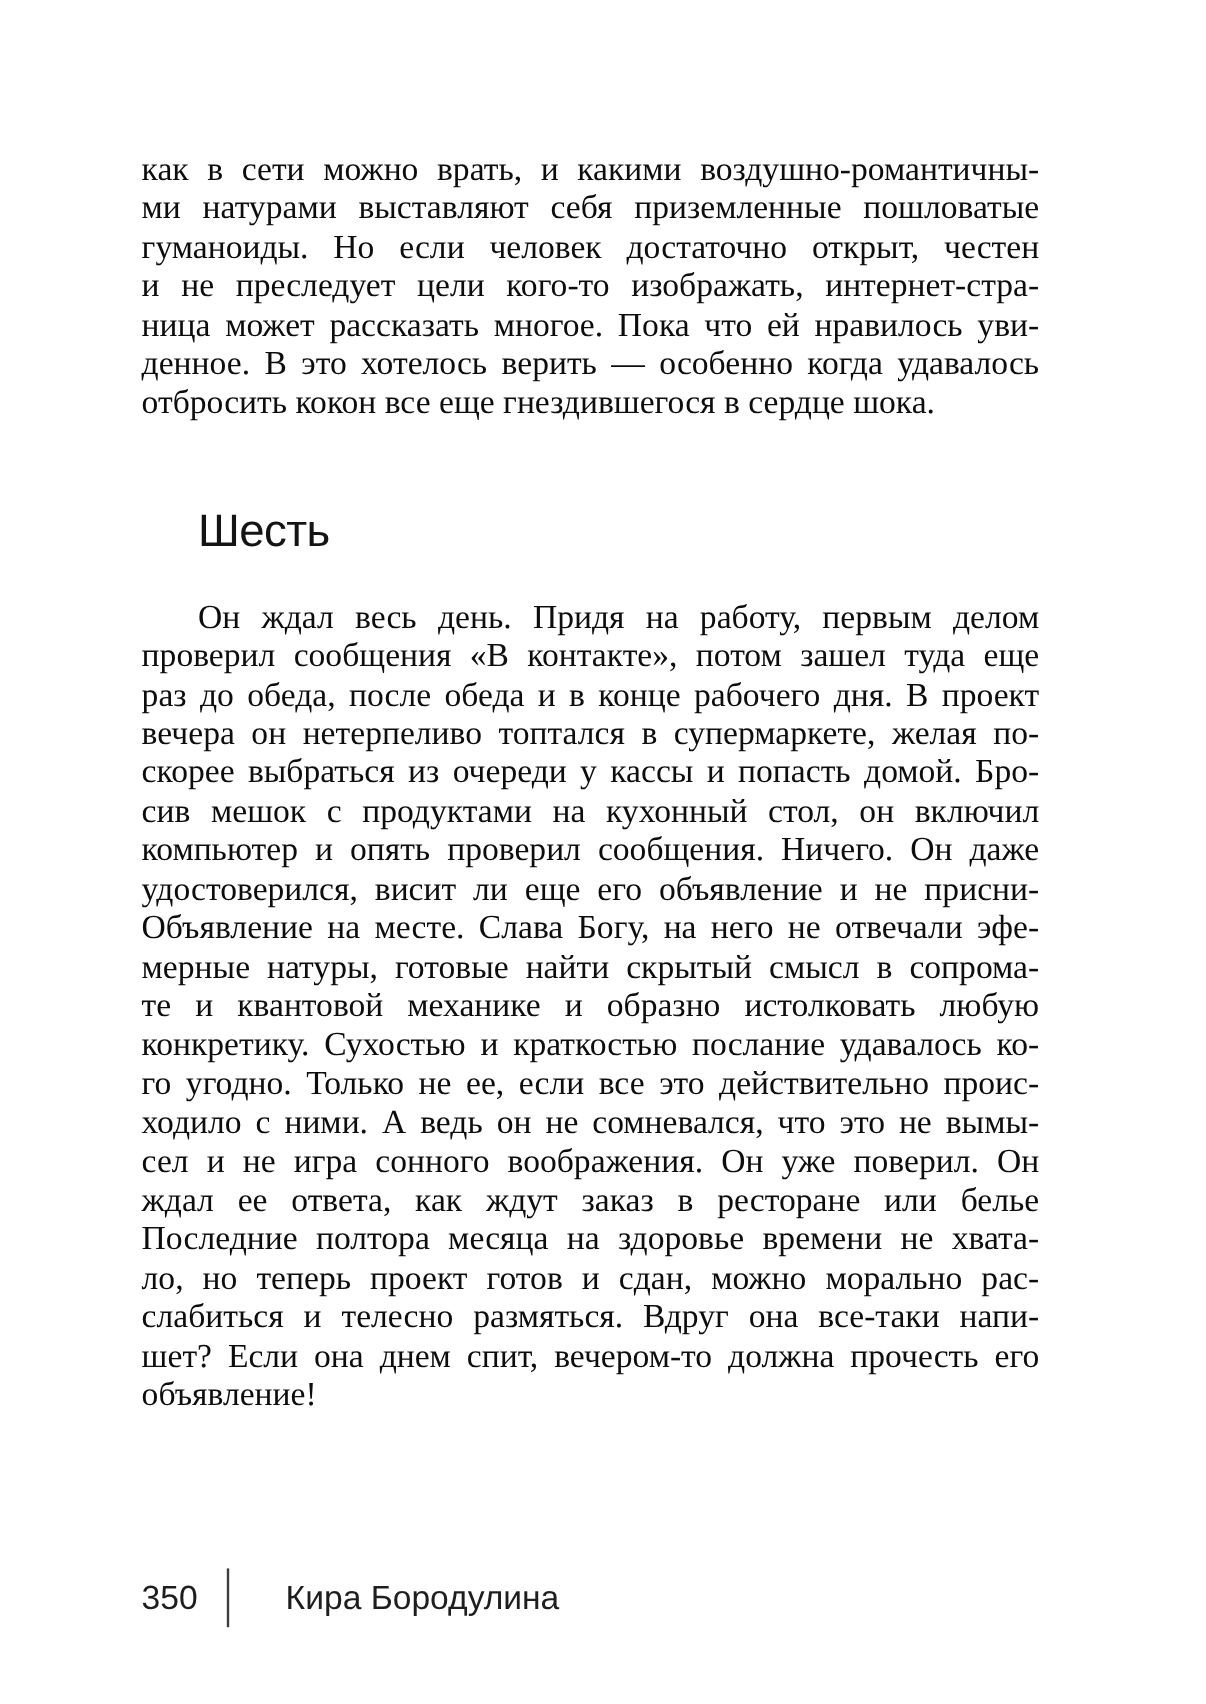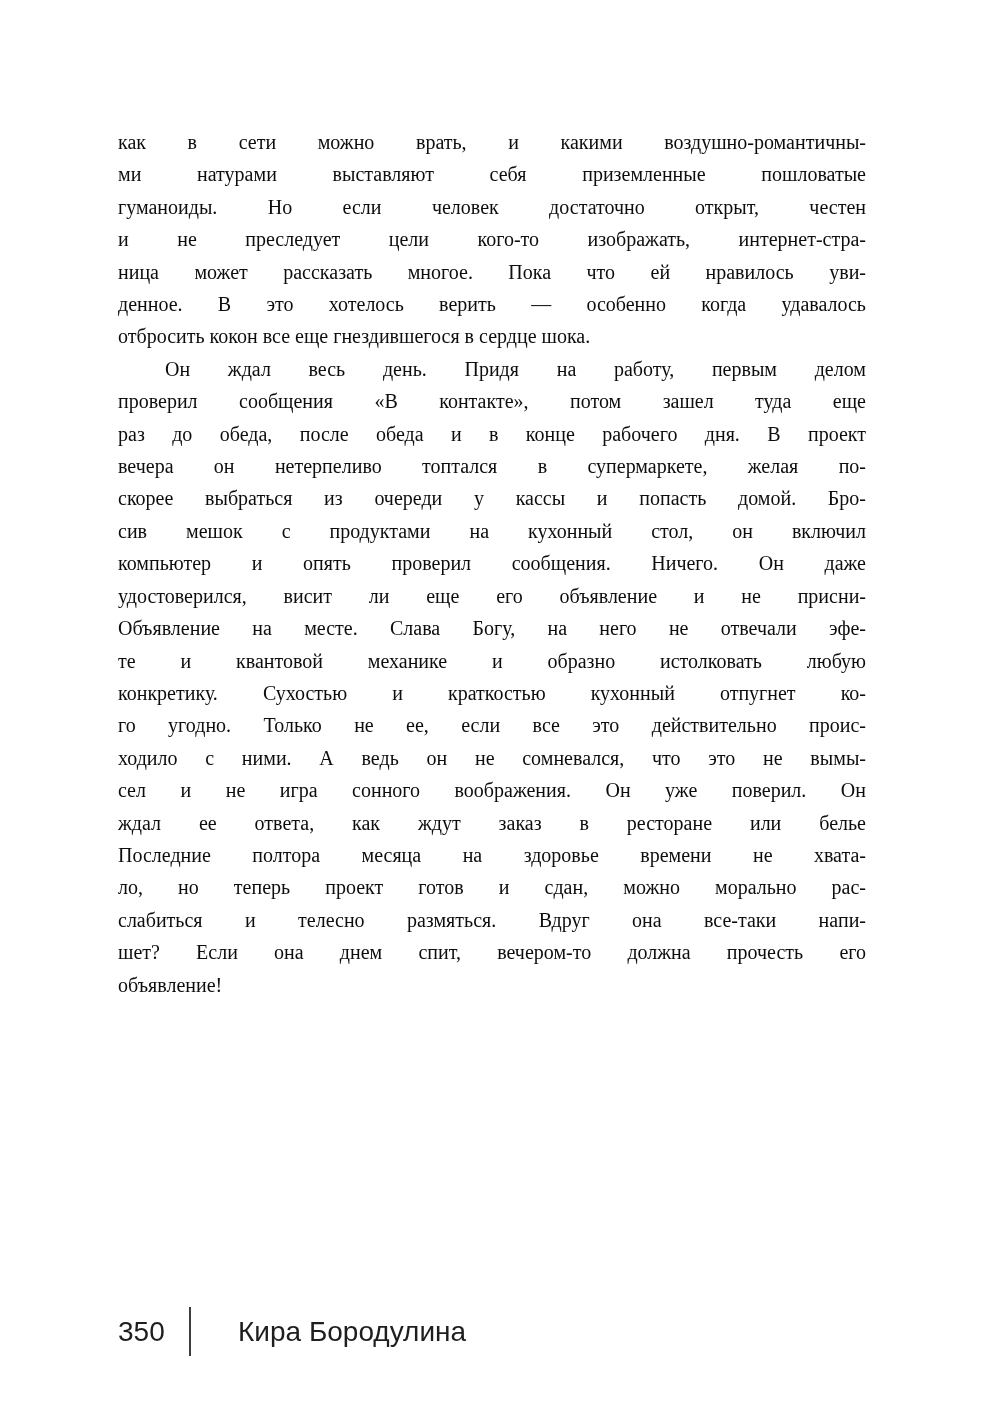--- a/index.html
+++ b/index.html
@@ -23,21 +23,21 @@
     left: 118px;
     top: 126px;
     width: 748px;
   }
   .para {
     margin: 0;
     padding: 0;
   }
   .line {
     font-family: "Liberation Serif", "DejaVu Serif", serif;
-    font-size: 20px;
+    font-size: 28px;
     line-height: 32.4px;
     color: #0d0d0d;
     text-align: justify;
     text-align-last: justify;
     text-justify: inter-word;
   }
   .line.last {
     text-align-last: left;
   }
   .line.indent {
@@ -91,32 +91,34 @@
   <main class="text-block" id="text-block">
       <div class="para">
         <div class="line">как в сети можно врать, и какими воздушно-романтичны-</div>
         <div class="line">ми натурами выставляют себя приземленные пошловатые</div>
         <div class="line">гуманоиды. Но если человек достаточно открыт, честен</div>
         <div class="line">и не преследует цели кого-то изображать, интернет-стра-</div>
         <div class="line">ница может рассказать многое. Пока что ей нравилось уви-</div>
         <div class="line">денное. В это хотелось верить — особенно когда удавалось</div>
         <div class="line last">отбросить кокон все еще гнездившегося в сердце шока.</div>
       </div>
+      <h2 class="chapter-heading">Шесть</h2>
       <div class="para">
         <div class="line indent">Он ждал весь день. Придя на работу, первым делом</div>
         <div class="line">проверил сообщения «В контакте», потом зашел туда еще</div>
         <div class="line">раз до обеда, после обеда и в конце рабочего дня. В проект</div>
         <div class="line">вечера он нетерпеливо топтался в супермаркете, желая по-</div>
         <div class="line">скорее выбраться из очереди у кассы и попасть домой. Бро-</div>
         <div class="line">сив мешок с продуктами на кухонный стол, он включил</div>
         <div class="line">компьютер и опять проверил сообщения. Ничего. Он даже</div>
         <div class="line">удостоверился, висит ли еще его объявление и не присни-</div>
         <div class="line">Объявление на месте. Слава Богу, на него не отвечали эфе-</div>
+        <div class="line">мерные натуры, готовые найти скрытый смысл в сопрома-</div>
         <div class="line">те и квантовой механике и образно истолковать любую</div>
-        <div class="line">конкретику. Сухостью и краткостью кухонный отпугнет ко-</div>
+        <div class="line">конкретику. Сухостью и краткостью послание удавалось ко-</div>
         <div class="line">го угодно. Только не ее, если все это действительно проис-</div>
         <div class="line">ходило с ними. А ведь он не сомневался, что это не вымы-</div>
         <div class="line">сел и не игра сонного воображения. Он уже поверил. Он</div>
         <div class="line">ждал ее ответа, как ждут заказ в ресторане или белье</div>
       </div>
       <div class="para">
         <div class="line">Последние полтора месяца на здоровье времени не хвата-</div>
         <div class="line">ло, но теперь проект готов и сдан, можно морально рас-</div>
         <div class="line">слабиться и телесно размяться. Вдруг она все-таки напи-</div>
         <div class="line">шет? Если она днем спит, вечером-то должна прочесть его</div>

